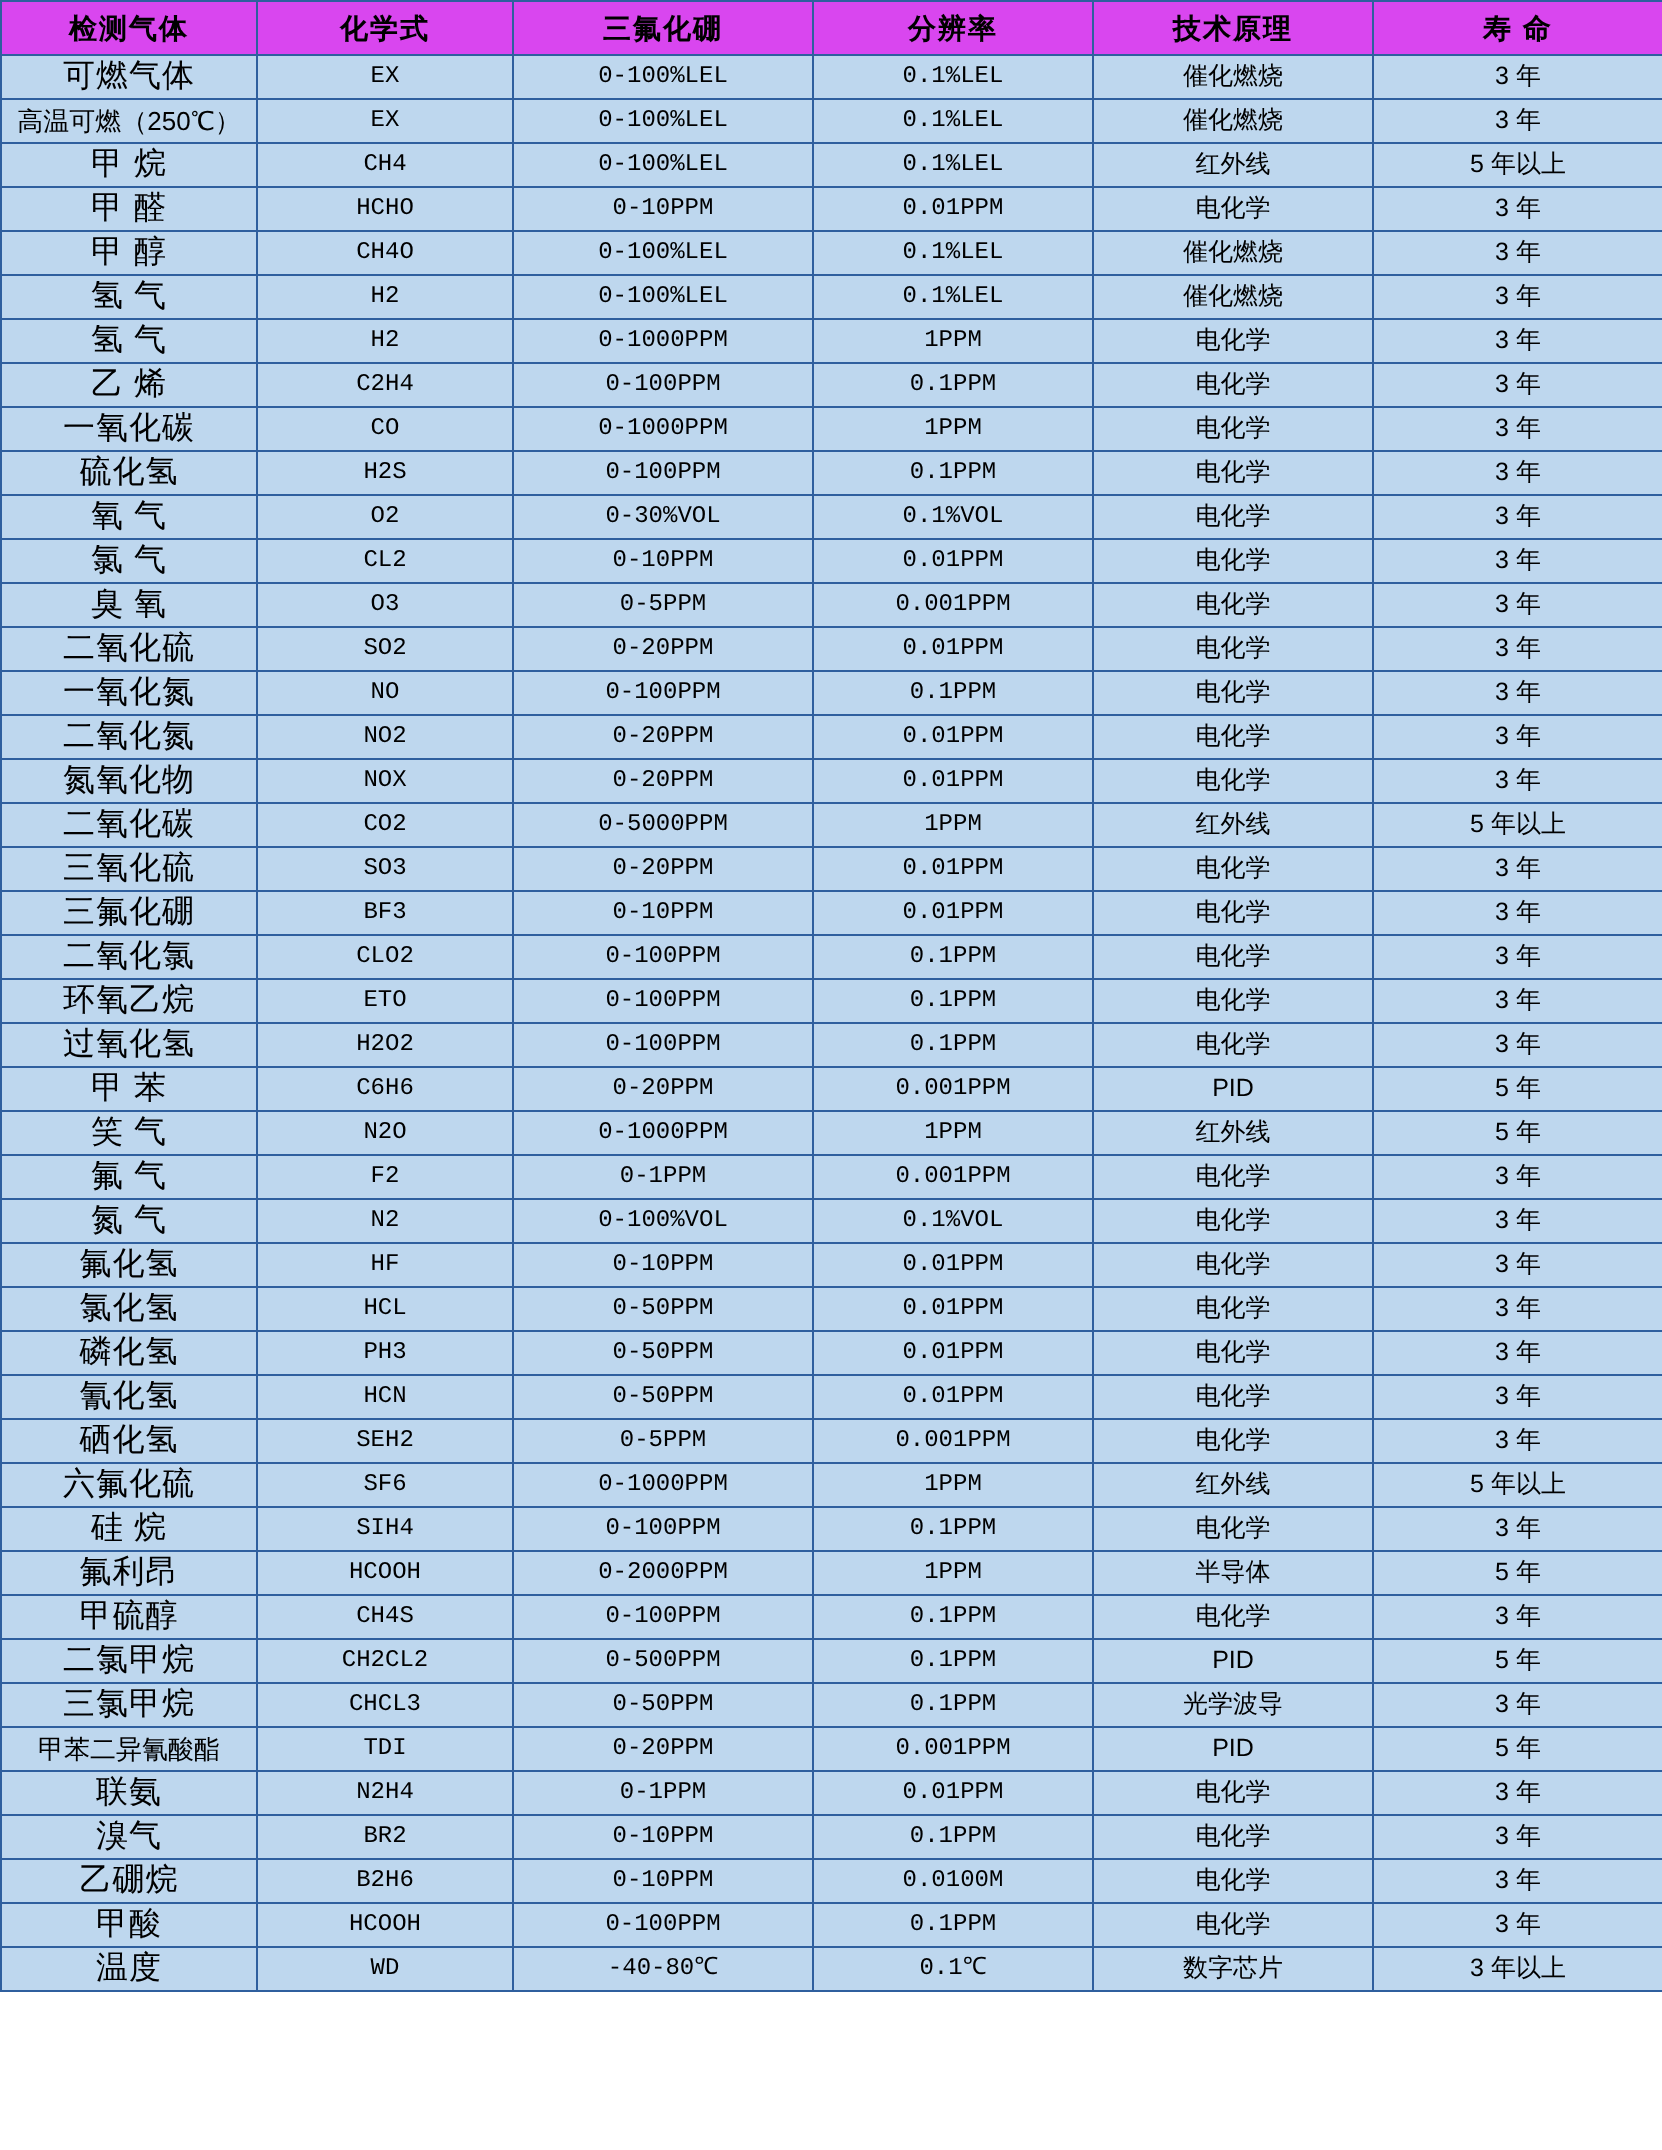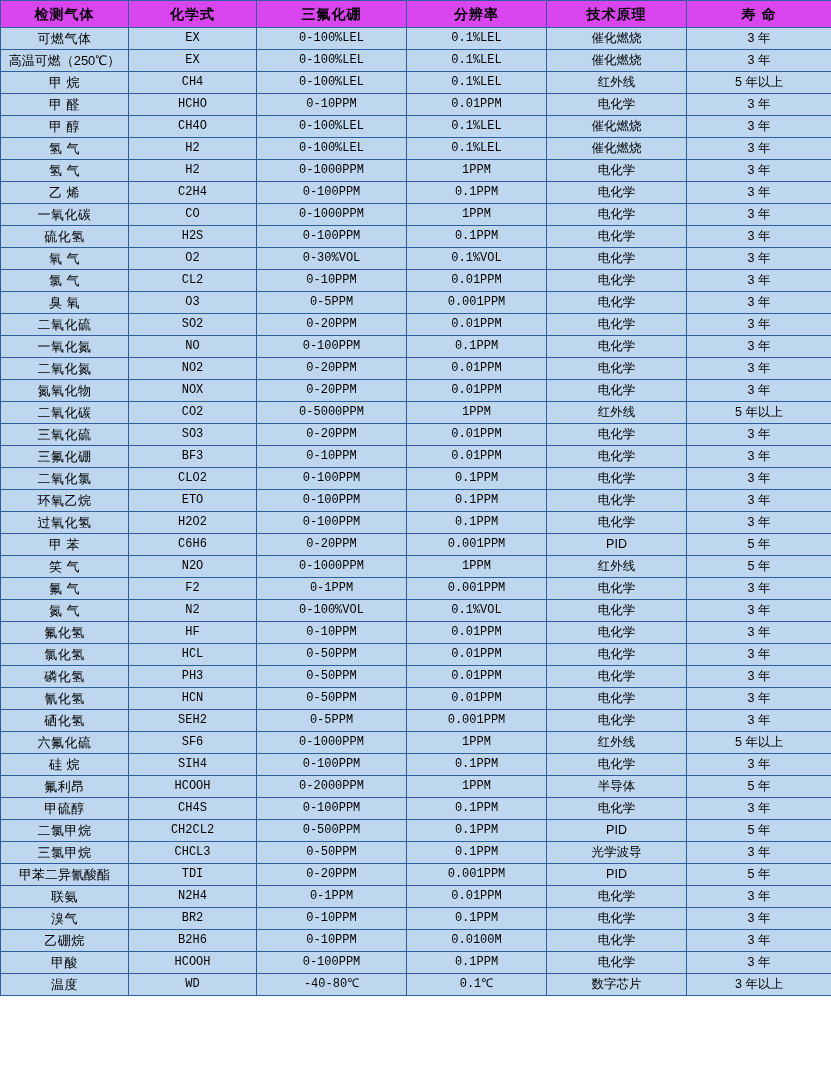--- a/index.html
+++ b/index.html
@@ -43,21 +43,21 @@
   }
   table.gas-table thead th {
     background: #d946ef;
     font-weight: bold;
     font-size: 14px;
     height: 26px;
     line-height: 26px;
     letter-spacing: 1px;
   }
   td.name {
-    font-size: 13px;
+    font-size: 16px;
     letter-spacing: 0.5px;
   }
   td.formula, td.range, td.res, td.tech, td.life {
     font-family: "Liberation Mono", monospace;
     font-size: 12px;
   }
   td.tech, td.life {
     font-family: "Liberation Sans", sans-serif;
     font-size: 12.5px;
   }

